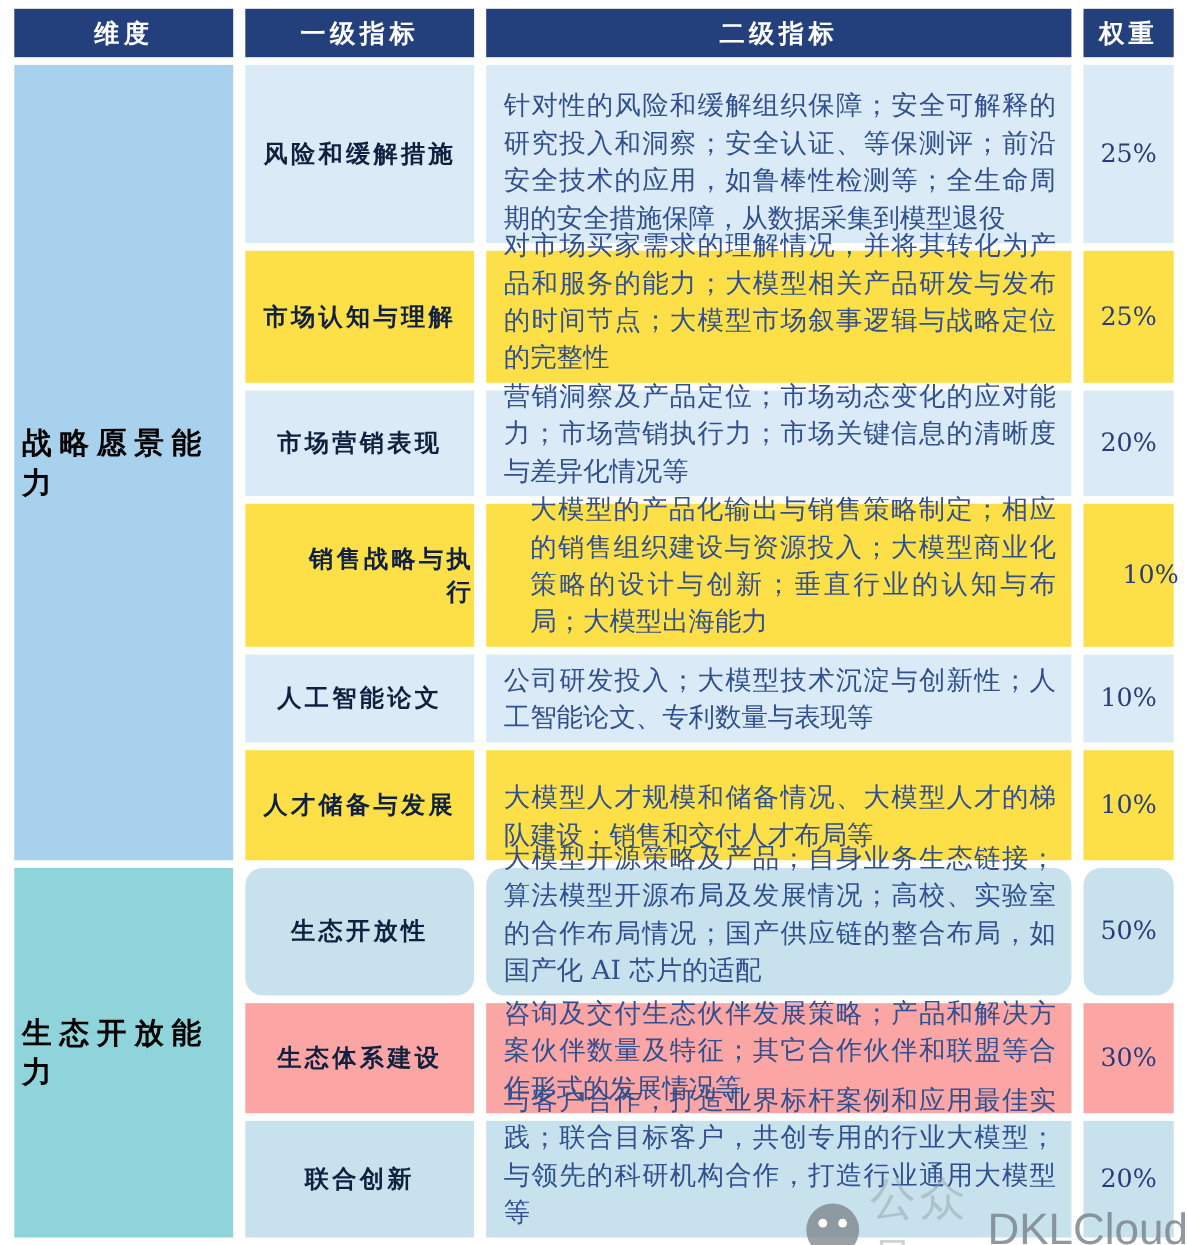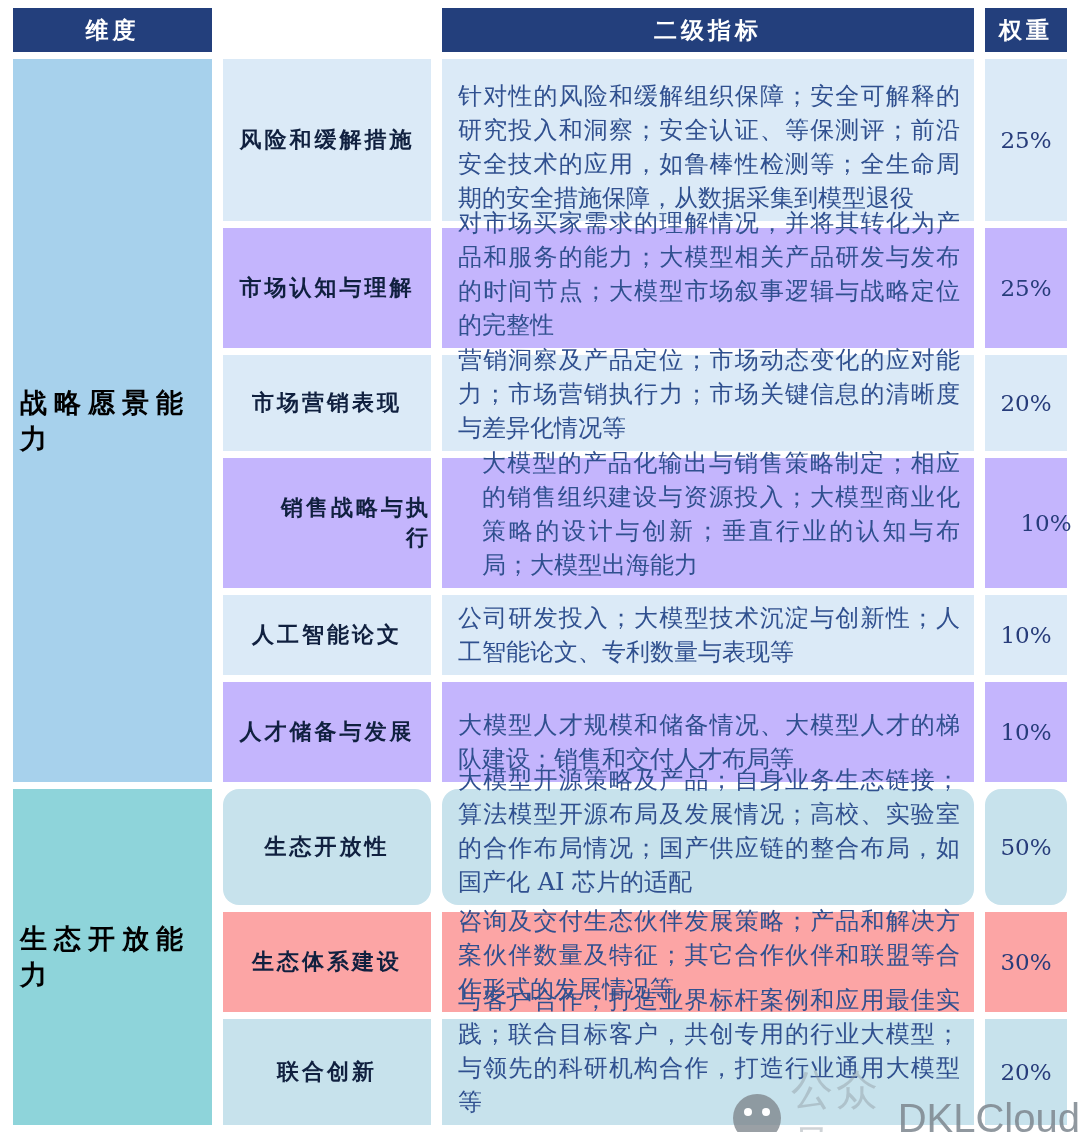--- a/index.html
+++ b/index.html
@@ -46,21 +46,21 @@
 
   .c-l1{grid-column:2;display:flex;align-items:center;justify-content:center;
         font-weight:bold;font-size:22px;letter-spacing:3px;color:#10203f;text-align:right;}
   .c-l2{grid-column:3;display:flex;align-items:flex-end;
         font-size:24px;color:#30508f;line-height:1.42;
         padding:6px 14px 6px 16px;box-sizing:border-box;text-align:justify;}
   .c-w{grid-column:4;display:flex;align-items:center;justify-content:center;
         font-size:23px;color:#273c7a;}
 
   .tint-a{background:#dbeaf7;}
-  .tint-b{background:#c4b5fd;}
+  .tint-b{background:#fde047;}
   .tint-c{background:#c7e2ec;}
   .tint-d{background:#fca5a5;}
 
   .r2{grid-row:2;} .r3{grid-row:3;} .r4{grid-row:4;} .r5{grid-row:5;padding-left:40px;}
   .r6{grid-row:6;} .r7{grid-row:7;} .r8{grid-row:8;border-radius:16px;} .r9{grid-row:9;} .r10{grid-row:10;}
 
   .watermark{
     position:absolute;
     left:733px;top:1062px;
     display:flex;align-items:center;
@@ -92,20 +92,21 @@
     margin-left:16px;
     font-family:"Liberation Sans","DejaVu Sans",sans-serif;
   }
 </style>
 </head>
 <body>
 
 <div class="table">
 
   <div class="hcell h1">维度</div>
+  <div class="hcell h2">一级指标</div>
   <div class="hcell h3">二级指标</div>
   <div class="hcell h4">权重</div>
 
   <div class="dim dim-strategic">战略愿景能力</div>
   <div class="dim dim-eco">生态开放能力</div>
 
   <div class="c-l1 r2 tint-a">风险和缓解措施</div>
   <div class="c-l2 r2 tint-a">
       <span>针对性的风险和缓解组织保障；安全可解释的研究投入和洞察；安全认证、等保测评；前沿安全技术的应用，如鲁棒性检测等；全生命周期的安全措施保障，从数据采集到模型退役</span>
     </div>

